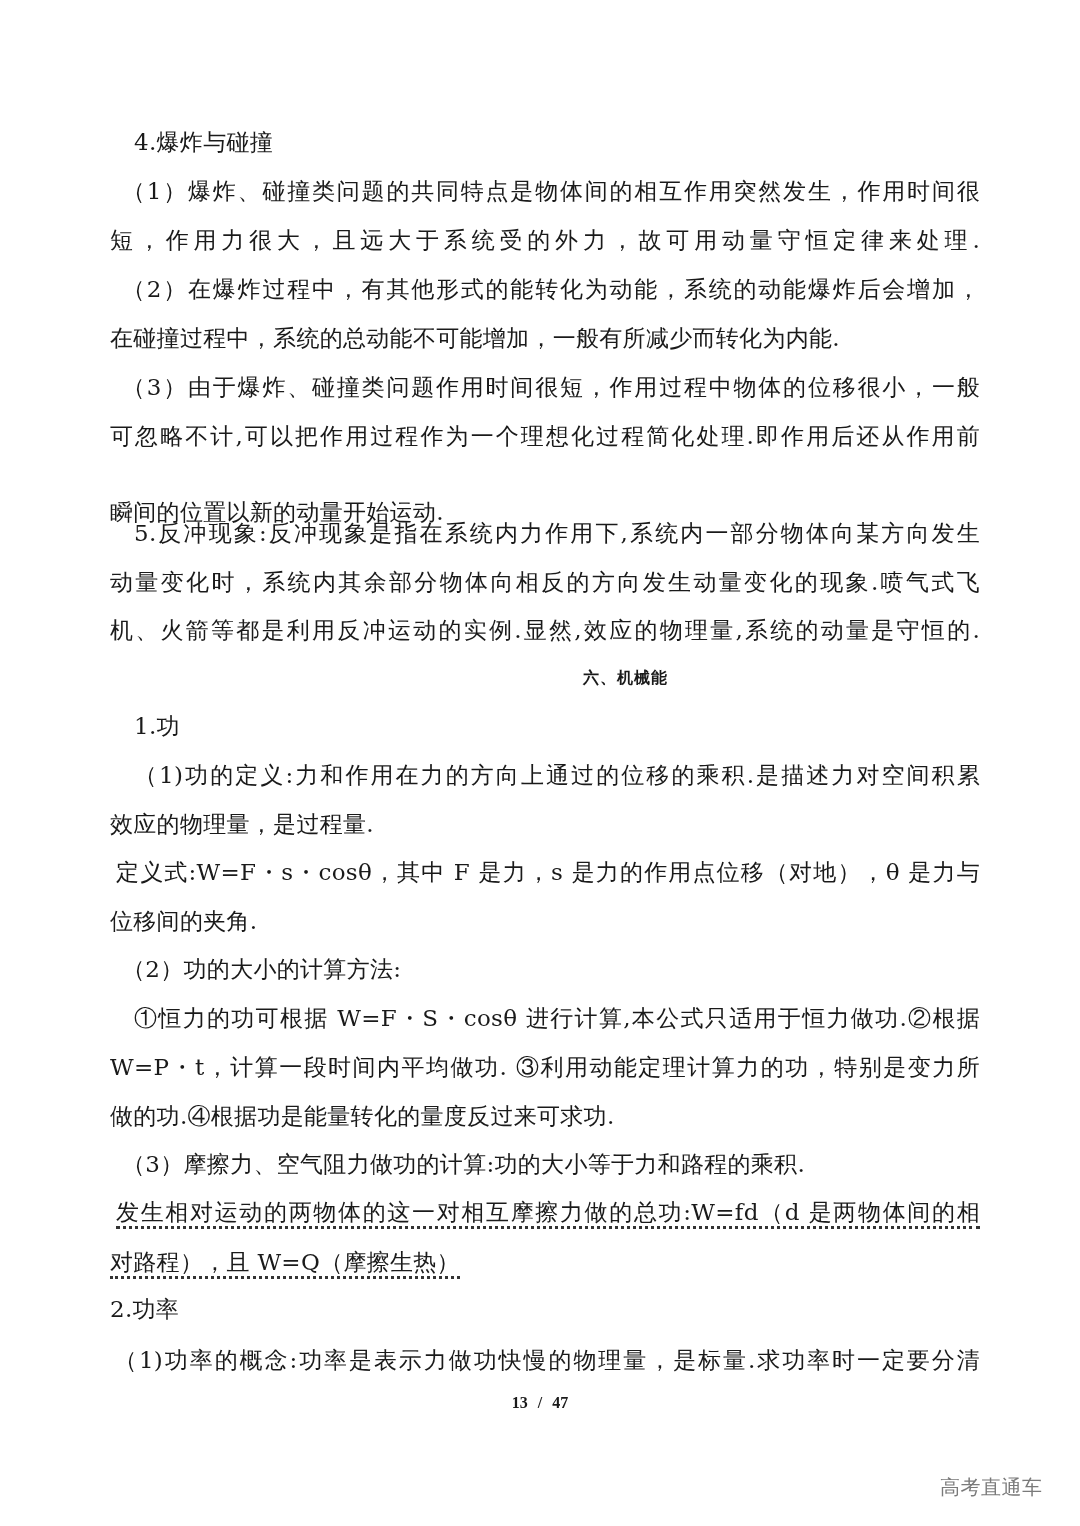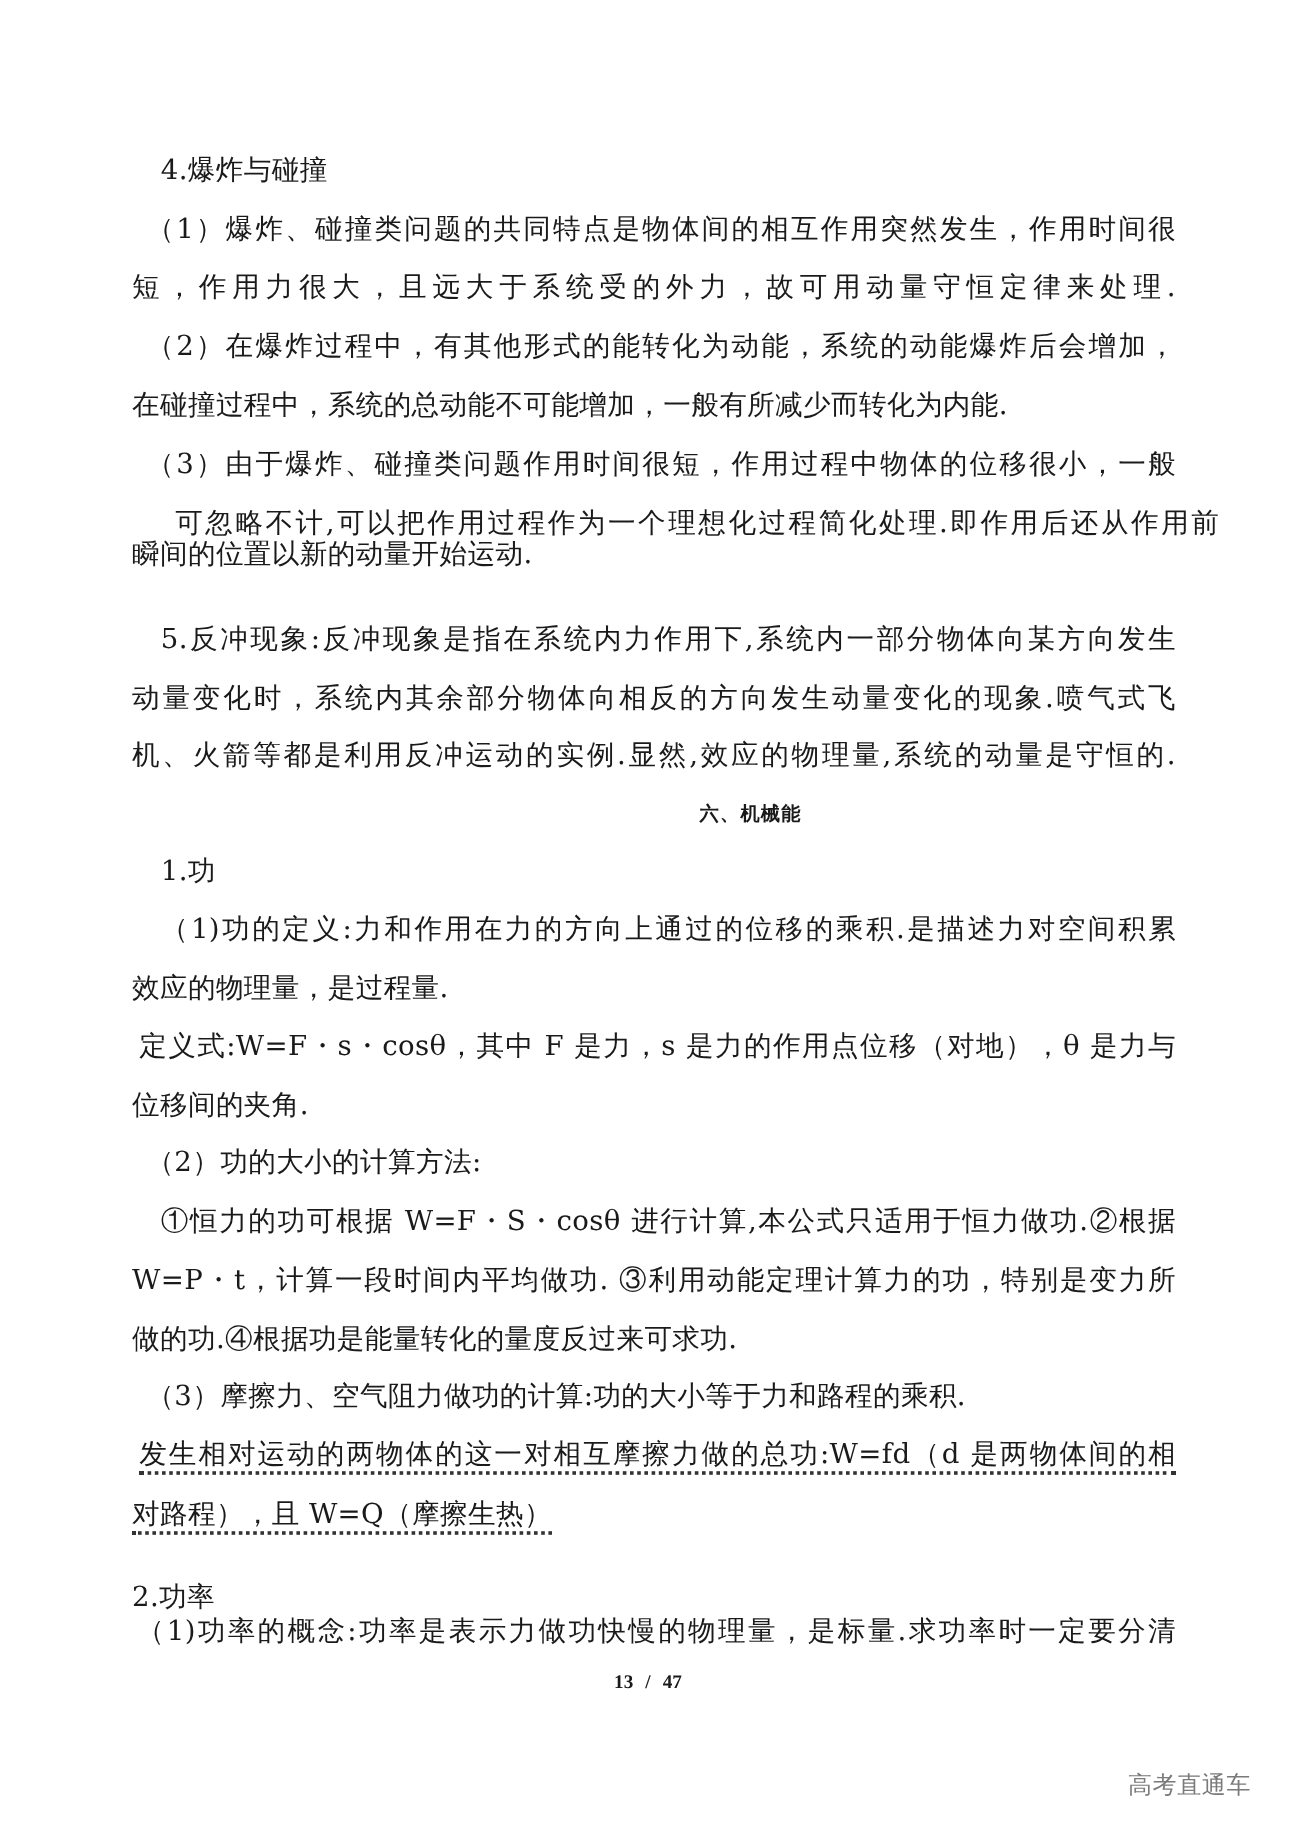--- a/index.html
+++ b/index.html
@@ -80,22 +80,22 @@
 
   <div class="line indent" style="top:127px;">4.爆炸与碰撞</div>
 
   <div class="line indent-sm justify-line" style="top:176px;">（1）爆炸、碰撞类问题的共同特点是物体间的相互作用突然发生，作用时间很</div>
   <div class="line flush justify-line" style="top:225px;">短，作用力很大，且远大于系统受的外力，故可用动量守恒定律来处理.</div>
 
   <div class="line indent-sm justify-line" style="top:274px;">（2）在爆炸过程中，有其他形式的能转化为动能，系统的动能爆炸后会增加，</div>
   <div class="line flush" style="top:323px;">在碰撞过程中，系统的总动能不可能增加，一般有所减少而转化为内能.</div>
 
   <div class="line indent-sm justify-line" style="top:372px;">（3）由于爆炸、碰撞类问题作用时间很短，作用过程中物体的位移很小，一般</div>
-  <div class="line flush justify-line" style="top:421px;margin-left:36px;">可忽略不计,可以把作用过程作为一个理想化过程简化处理.即作用后还从作用前</div>
-  <div class="line flush" style="top:447px;">瞬间的位置以新的动量开始运动.</div>
+  <div class="line flush justify-line" style="top:421px;">可忽略不计,可以把作用过程作为一个理想化过程简化处理.即作用后还从作用前</div>
+  <div class="line flush" style="top:497px;">瞬间的位置以新的动量开始运动.</div>
 
   <div class="line indent justify-line" style="top:518px;">5.反冲现象:反冲现象是指在系统内力作用下,系统内一部分物体向某方向发生</div>
   <div class="line flush justify-line" style="top:567px;">动量变化时，系统内其余部分物体向相反的方向发生动量变化的现象.喷气式飞</div>
   <div class="line flush justify-line" style="top:615px;">机、火箭等都是利用反冲运动的实例.显然,效应的物理量,系统的动量是守恒的.</div>
 
   <div class="heading-center" style="top:663px;">六、机械能</div>
 
   <div class="line indent" style="top:711px;">1.功</div>
 
   <div class="line indent justify-line" style="top:760px;">（1)功的定义:力和作用在力的方向上通过的位移的乘积.是描述力对空间积累</div>
@@ -112,21 +112,21 @@
 
   <div class="line indent-sm" style="top:1149px;">（3）摩擦力、空气阻力做功的计算:功的大小等于力和路程的乘积.</div>
 
   <div class="line justify-line" style="top:1197px; left:116px; width:864px;">
     <span class="dotted-under">发生相对运动的两物体的这一对相互摩擦力做的总功:W=fd（d 是两物体间的相</span>
   </div>
   <div class="line flush" style="top:1247px;">
     <span class="dotted-under">对路程），且 W=Q（摩擦生热）</span>
   </div>
 
-  <div class="line flush" style="top:1294px;margin-top:22px;">2.功率</div>
+  <div class="line flush" style="top:1294px;">2.功率</div>
 
   <div class="line justify-line" style="top:1345px; left:114px; width:866px;">（1)功率的概念:功率是表示力做功快慢的物理量，是标量.求功率时一定要分清</div>
 
   <div class="page-number">13 / 47</div>
 
   <div class="watermark">高考直通车</div>
 
 </div>
 
 </body></html>

